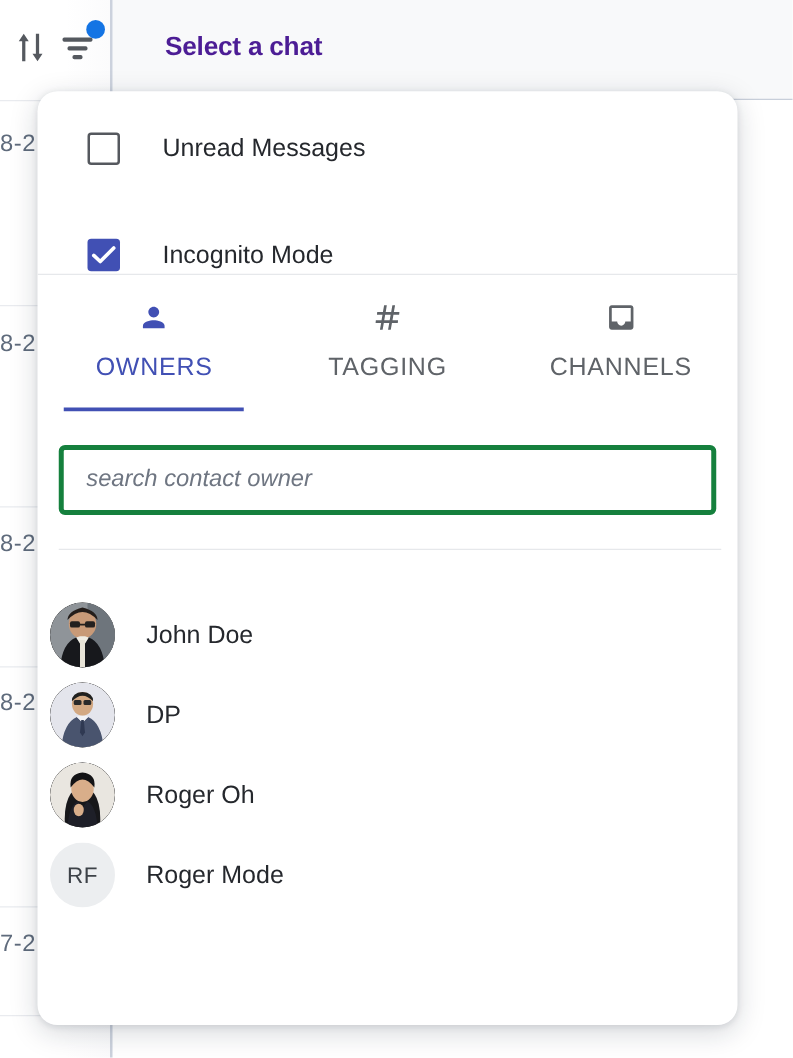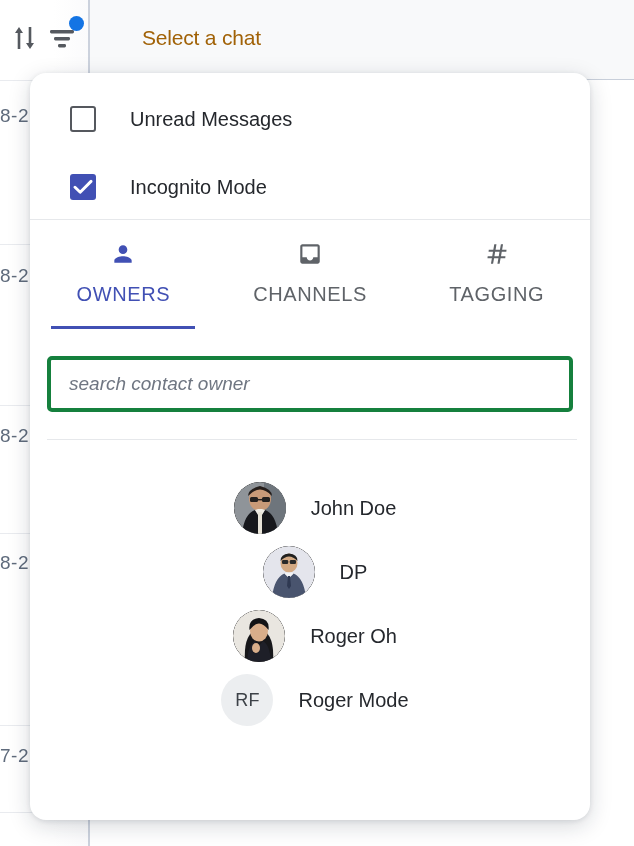--- a/index.html
+++ b/index.html
@@ -25,22 +25,22 @@
     width: 2px; height: 846px;
     background: #ccd2dd;
   }
   .bg-header-strip {
     position: absolute; left: 90px; top: 0;
     width: 544px; height: 80px;
     background: #f8f9fa;
     border-bottom: 1px solid #c8cfda;
   }
   .bg-header-title {
-    position: absolute; left: 142px; top: 26px;
-    font-size: 21px; font-weight: normal; color: #a16207;
+    position: absolute; left: 132px; top: 26px;
+    font-size: 21px; font-weight: bold; color: #4c1d95;
     letter-spacing: -0.2px;
     white-space: nowrap;
   }
   .bg-body-area {
     position: absolute; left: 90px; top: 81px;
     width: 544px; height: 765px;
     background: #ffffff;
   }
 
   
@@ -180,21 +180,20 @@
   
   #owner-list {
     position: absolute; left: 0; top: 403px;
     width: 560px;
   }
   .owner-row {
     height: 64px;
     display: flex; align-items: center;
     padding-left: 10px;
     cursor: pointer;
-    justify-content: center;
   }
   .owner-avatar {
     width: 52px; height: 52px;
     border-radius: 50%;
     flex: 0 0 auto;
     overflow: hidden;
     position: relative;
     background: #000000;
   }
   .owner-avatar-initials {
@@ -260,21 +259,21 @@
     </div>
 </div>
 
 <div id="filter-panel">
 
   <div class="check-row" style="top:22px;">
     <div class="checkbox-outer"></div>
     <div class="check-label">Unread Messages</div>
   </div>
 
-  <div class="check-row" style="top:90px;text-align:center;">
+  <div class="check-row" style="top:107px;text-align:center;">
     <div class="checkbox-checked">
       <svg width="20" height="18" viewBox="0 0 20 18">
         <path d="M2 9.3 L7.2 14.2 L18 3.4" stroke="#ffffff" stroke-width="2.9" fill="none" stroke-linecap="round" stroke-linejoin="round"></path>
       </svg>
     </div>
     <div class="check-label">Incognito Mode</div>
   </div>
 
   <div class="panel-divider-full" style="top:146px;"></div>
 
@@ -285,33 +284,33 @@
           <path fill="#4150b4" d="M12 12c2.2 0 4-1.8 4-4s-1.8-4-4-4-4 1.8-4 4 1.8 4 4 4zm0 2c-2.7 0-8 1.3-8 4v2h16v-2c0-2.7-5.3-4-8-4z"></path>
         </svg>
       </div>
       <div class="tab-label">OWNERS</div>
       <div class="tab-underline"></div>
     </div>
 
     <div class="tab">
       <div class="tab-icon">
         <svg width="26" height="26" viewBox="0 0 24 24">
-          <path fill="#5f6368" d="M19 3H5c-1.1 0-2 .9-2 2v14c0 1.1.9 2 2 2h14c1.1 0 2-.9 2-2V5c0-1.1-.9-2-2-2zm0 12h-4c0 1.66-1.35 3-3 3s-3-1.34-3-3H5V5h14v10z"></path>
+          <path fill="#5f6368" d="M9.5 3 L8.6 8 L4.4 8 L4.2 10 L8.3 10 L7.6 14 L3.4 14 L3.2 16 L7.3 16 L6.4 21 L8.4 21 L9.3 16 L13.3 16 L12.4 21 L14.4 21 L15.3 16 L19.6 16 L19.8 14 L15.7 14 L16.4 10 L20.6 10 L20.8 8 L16.7 8 L17.6 3 L15.6 3 L14.7 8 L10.7 8 L11.5 3 Z M10.3 10 L14.3 10 L13.6 14 L9.6 14 Z"></path>
         </svg>
       </div>
-      <div class="tab-label">CHANNELS</div>
+      <div class="tab-label">TAGGING</div>
     </div>
 
     <div class="tab">
       <div class="tab-icon">
         <svg width="26" height="26" viewBox="0 0 24 24">
-          <path fill="#5f6368" d="M9.5 3 L8.6 8 L4.4 8 L4.2 10 L8.3 10 L7.6 14 L3.4 14 L3.2 16 L7.3 16 L6.4 21 L8.4 21 L9.3 16 L13.3 16 L12.4 21 L14.4 21 L15.3 16 L19.6 16 L19.8 14 L15.7 14 L16.4 10 L20.6 10 L20.8 8 L16.7 8 L17.6 3 L15.6 3 L14.7 8 L10.7 8 L11.5 3 Z M10.3 10 L14.3 10 L13.6 14 L9.6 14 Z"></path>
+          <path fill="#5f6368" d="M19 3H5c-1.1 0-2 .9-2 2v14c0 1.1.9 2 2 2h14c1.1 0 2-.9 2-2V5c0-1.1-.9-2-2-2zm0 12h-4c0 1.66-1.35 3-3 3s-3-1.34-3-3H5V5h14v10z"></path>
         </svg>
       </div>
-      <div class="tab-label">TAGGING</div>
+      <div class="tab-label">CHANNELS</div>
     </div>
   </div>
 
   <div id="owner-search-wrap">
     <input id="owner-search-input" type="text" placeholder="search contact owner" style="">
   </div>
 
   <div class="panel-divider-inset" style="top:366px;"></div>
 
   <div id="owner-list">

